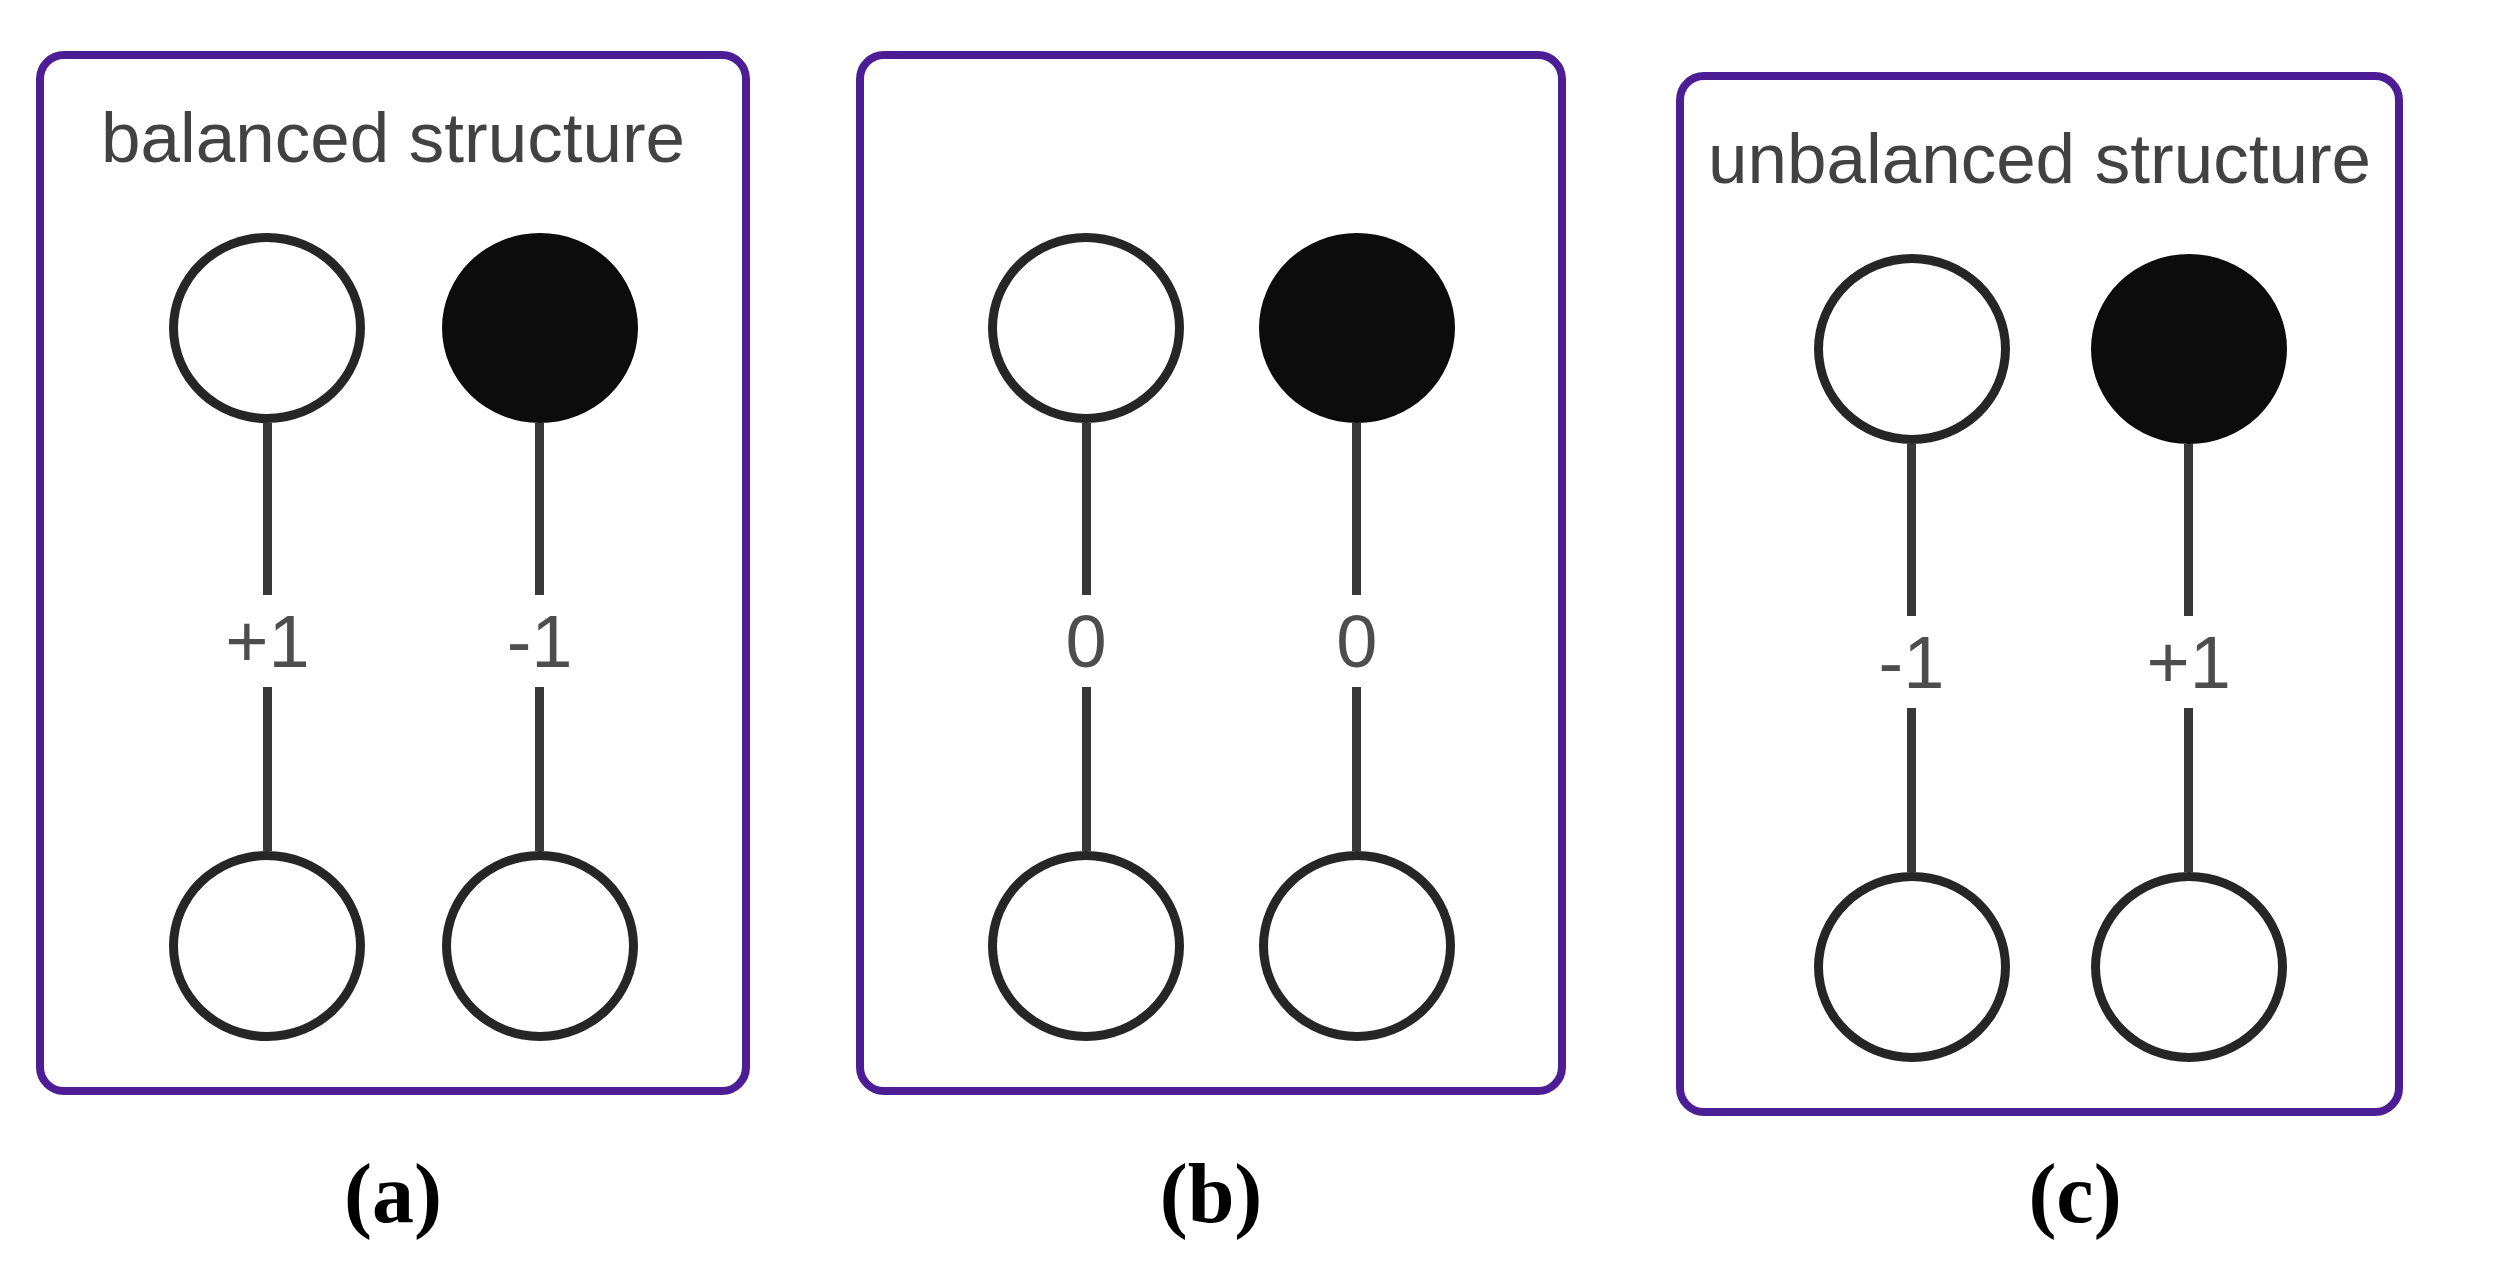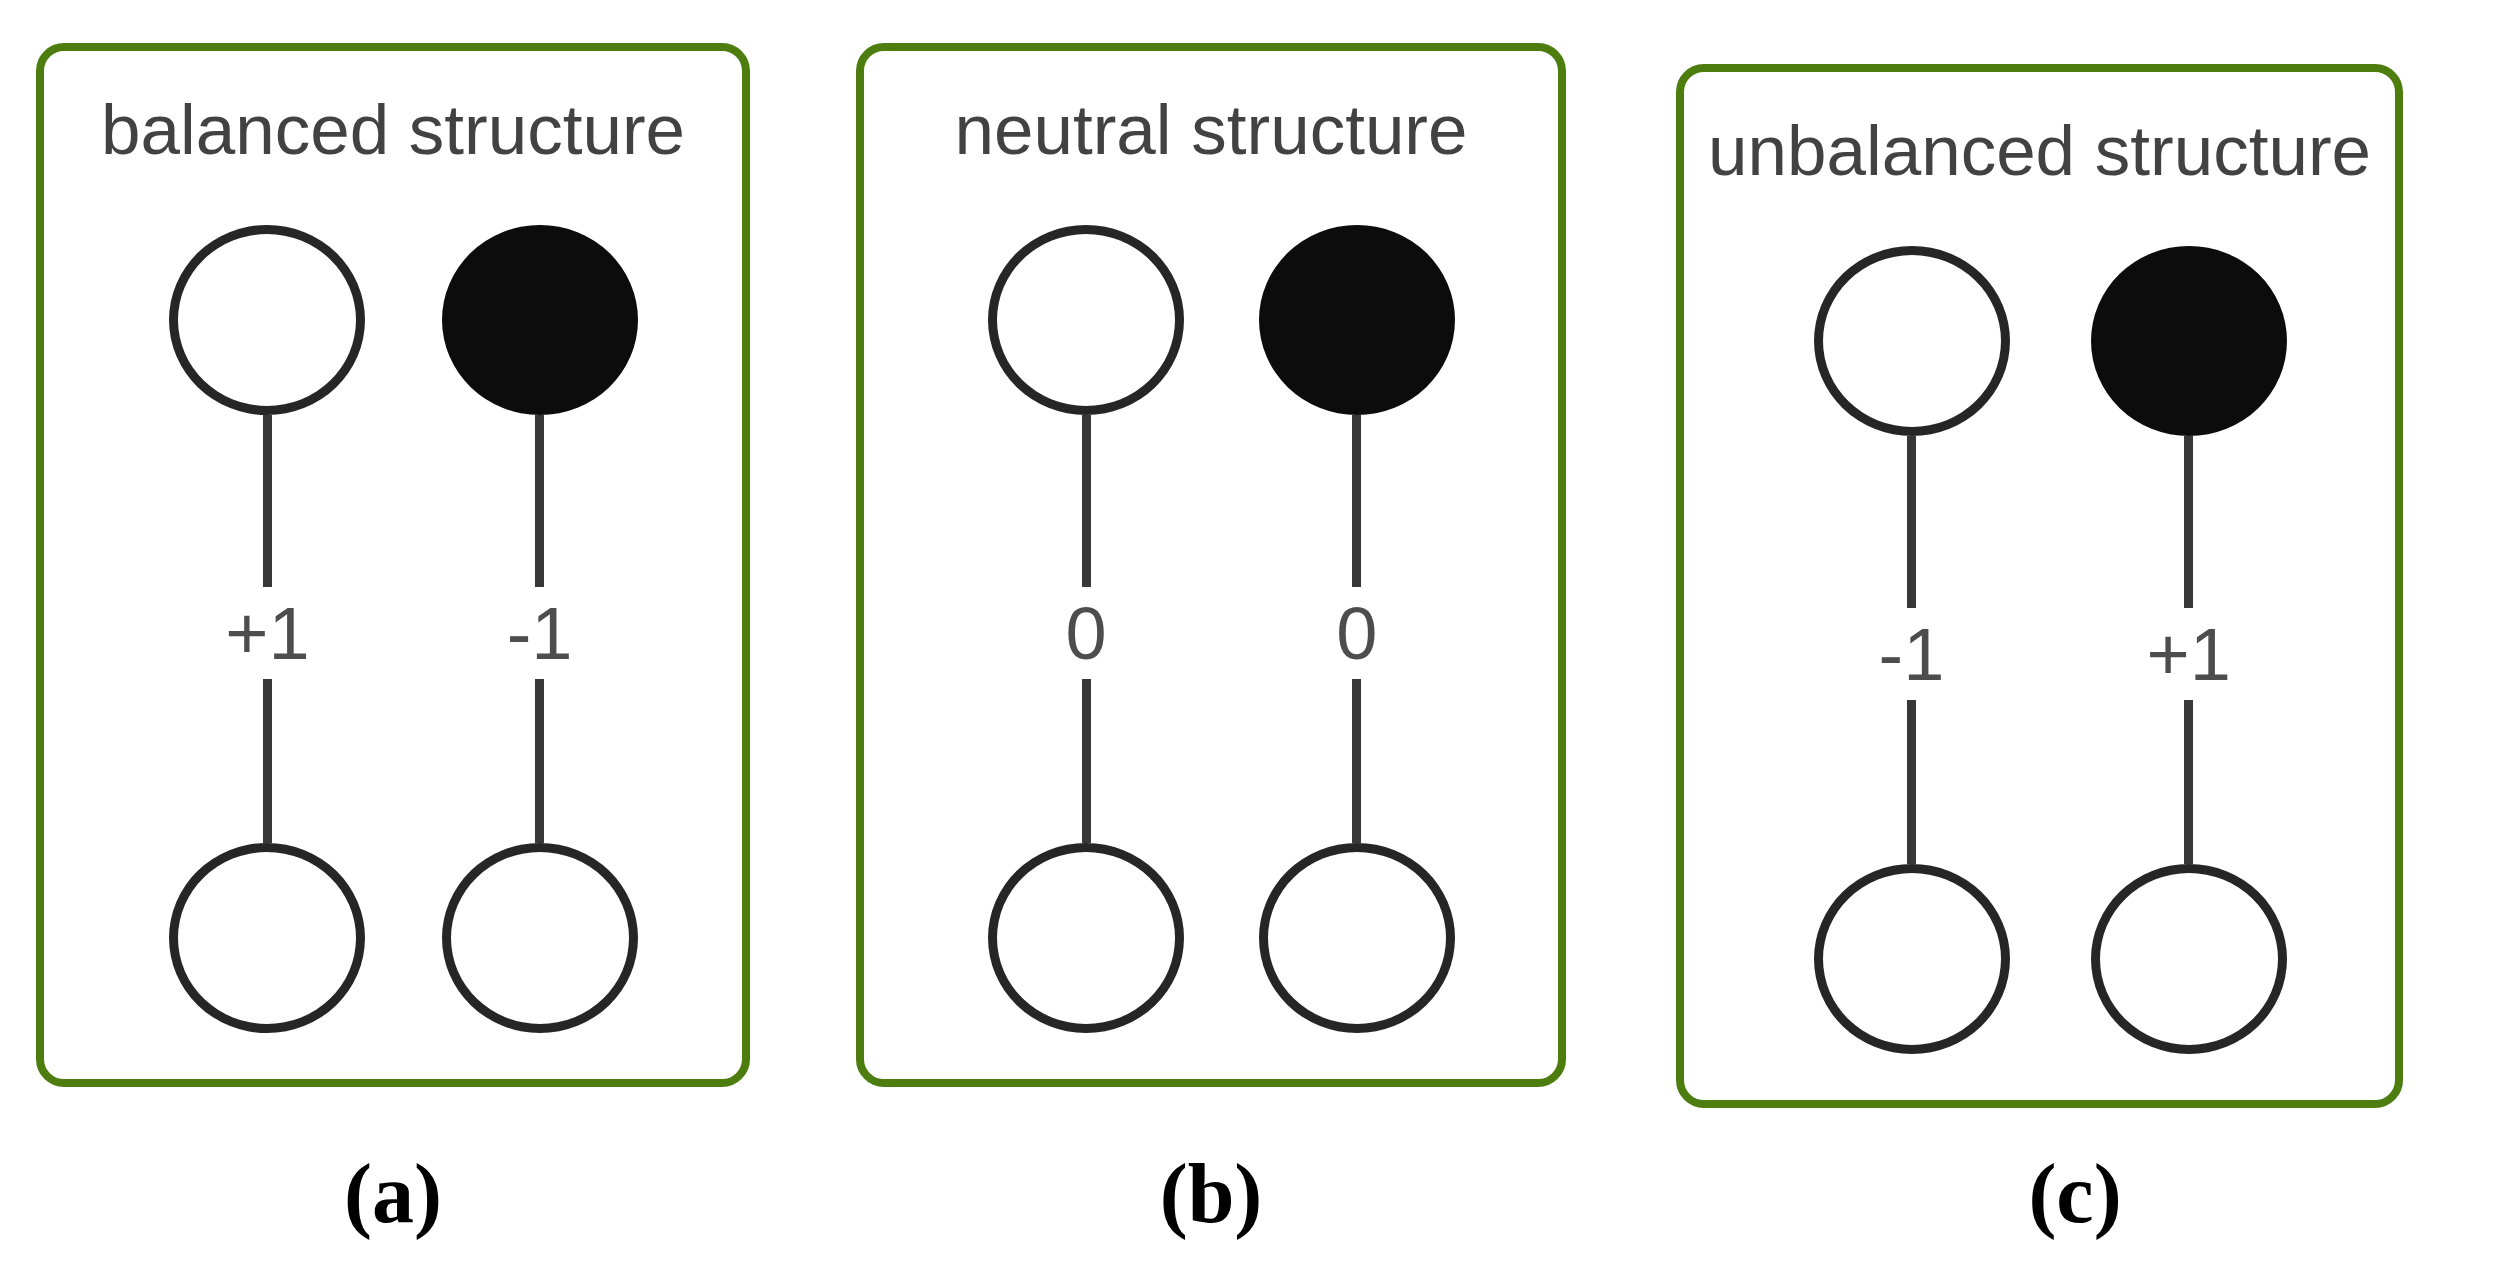--- a/index.html
+++ b/index.html
@@ -12,22 +12,23 @@
     width: 2504px;
     height: 1266px;
     background: #ffffff;
     overflow: hidden;
     font-family: "Liberation Sans", sans-serif;
   }
   .panel {
     position: absolute;
     box-sizing: border-box;
     background: #ffffff;
-    border: 8px solid #4d7c0f;
+    border: 8px solid #4c1d95;
     border-radius: 28px;
+    margin-top: 8px;
   }
   .panel-a { left: 36px;   top: 43px; width: 714px; height: 1044px; }
   .panel-b { left: 856px;  top: 43px; width: 710px; height: 1044px; }
   .panel-c { left: 1676px; top: 64px; width: 727px; height: 1044px; }
 
   .panel-title {
     position: absolute;
     top: 40px;
     left: 0;
     right: 0;
@@ -116,21 +117,20 @@
     <div class="edge pos-right">
       <div class="node" data-fill="black"></div>
       <div class="seg upper"></div>
       <div class="edge-label">-1</div>
       <div class="seg lower"></div>
       <div class="node" data-fill="white"></div>
     </div>
   </div>
 
   <div class="panel panel-b">
-    <div class="panel-title">neutral structure</div>
 
     <div class="edge pos-left">
       <div class="node" data-fill="white"></div>
       <div class="seg upper"></div>
       <div class="edge-label">0</div>
       <div class="seg lower"></div>
       <div class="node" data-fill="white"></div>
     </div>
 
     <div class="edge pos-right">

